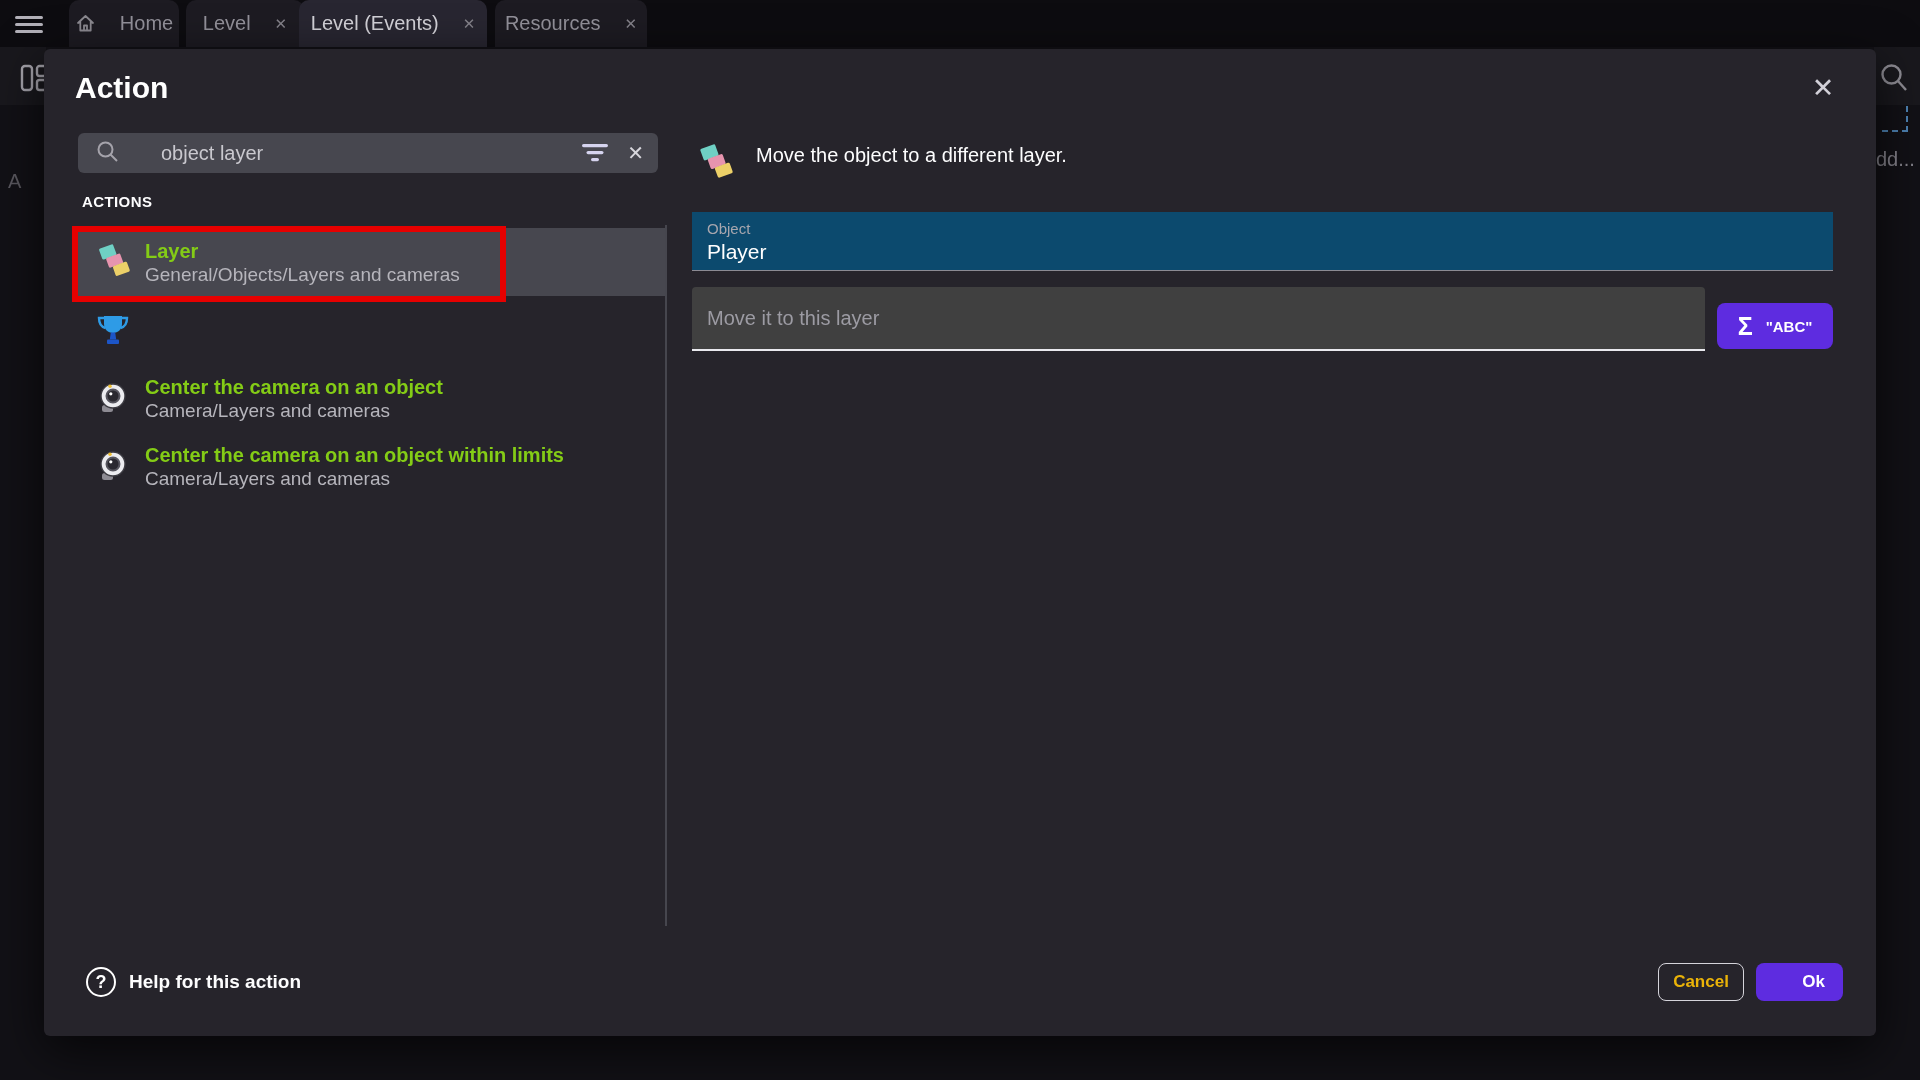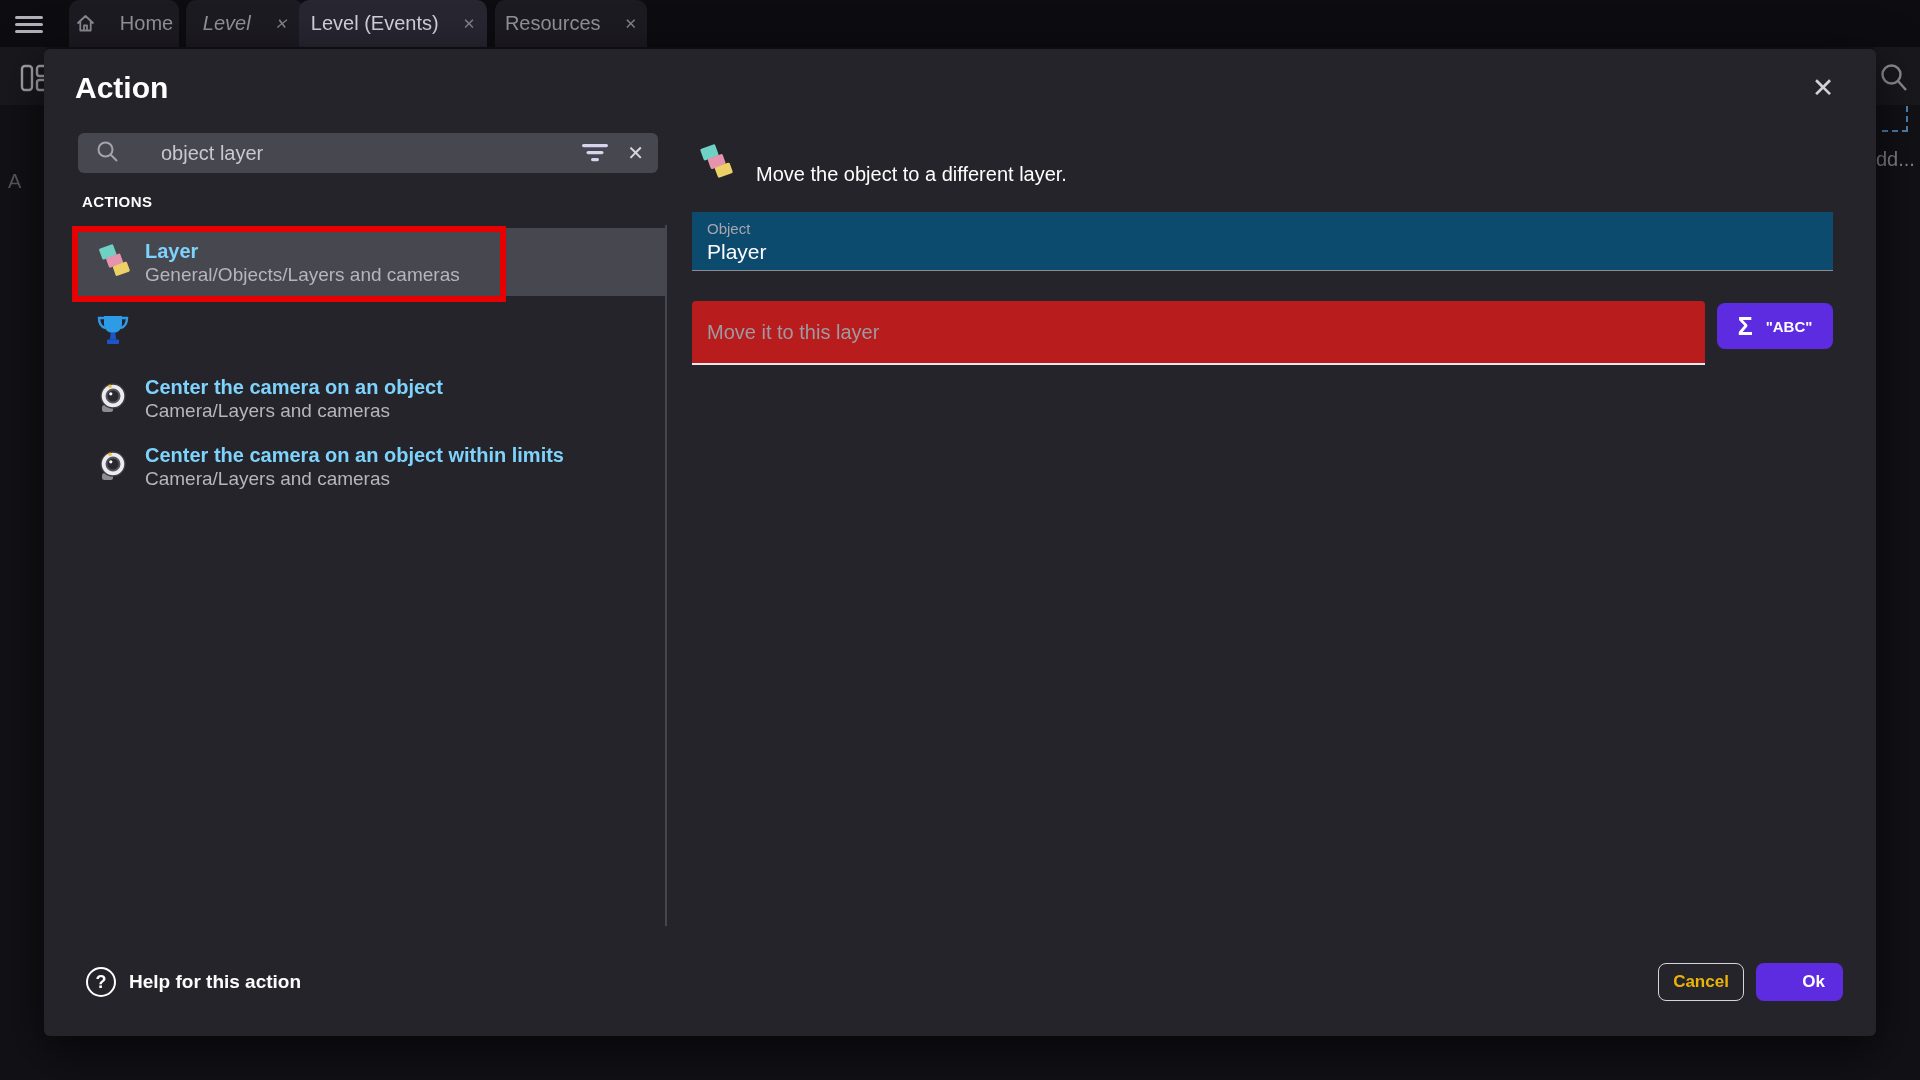--- a/index.html
+++ b/index.html
@@ -11,21 +11,21 @@
   .topbar { position:absolute; left:0; top:0; width:1920px; height:47px; background:#0d0c10; }
   .hamburger { position:absolute; left:15px; top:16px; width:28px; height:17px;
                display:flex; flex-direction:column; justify-content:space-between; cursor:pointer; }
   .hamburger span { height:3px; border-radius:2px; background:#b3b1b9; }
   .tab { position:absolute; top:0; height:47px; background:#1d1b22; border-radius:10px 10px 0 0;
          color:#93919a; display:flex; align-items:center; justify-content:center; gap:24px;
          font-size:20px; cursor:pointer; }
   .tab.active { background:#282631; color:#d3d2d8; }
   .tab .tab-close { font-size:15px; color:#84828a; }
   .tab-home  { left:69px;  width:110px; }
-  .tab-level { left:186px; width:118px;font-style:italic; }
+  .tab-level { left:186px; width:118px; }
   .tab-events{ left:299px; width:188px; }
   .tab-res   { left:495px; width:152px; }
   .home-ic svg { display:block; }
 
   .strip-left  { position:absolute; left:0; top:47px; width:46px; height:58px; background:#19181d; }
   .strip-right { position:absolute; left:1874px; top:47px; width:46px; height:58px; background:#19181d; }
   .icon-panels { position:absolute; left:20px; top:64px; }
   .bg-letter   { position:absolute; left:8px; top:170px; font-size:20px; color:#5a585f; }
   .bg-search   { position:absolute; left:1879px; top:62px; }
   .dash-corner { position:absolute; left:1882px; top:106px; width:26px; height:26px;
@@ -46,38 +46,38 @@
   .filter-ic { cursor:pointer; display:flex; }
   .search-clear { cursor:pointer; font-size:20px; color:#d8d7dd; padding-left:4px; }
 
   .section-label { position:absolute; left:38px; top:144px; font-size:15px; font-weight:bold;
                    letter-spacing:.4px; color:#fdfdfe; }
 
   .action-list { position:absolute; left:33px; top:179px; width:588px; }
   .action-row { height:68px; display:flex; align-items:center; gap:14px; padding-left:18px; cursor:pointer; }
   .action-row.selected { background:#47474f; }
   .row-ic { width:36px; flex:0 0 36px; display:flex; justify-content:center; }
-  .row-title { font-size:20px; font-weight:bold; color:#7dd3fc; line-height:24px; }
+  .row-title { font-size:20px; font-weight:bold; color:#84cc16; line-height:24px; }
   .row-path  { font-size:19px; color:#b6b5bc; line-height:23px; }
 
   .annotation-box { position:absolute; left:28px; top:177px; width:434px; height:76px;
                     border:6px solid #e60000; z-index:6; pointer-events:none; }
 
   .v-divider { position:absolute; left:621px; top:176px; width:2px; height:701px; background:#46464e; }
 
-  .desc-row { position:absolute; left:652px; top:95px; display:flex; align-items:flex-end; gap:22px; }
+  .desc-row { position:absolute; left:652px; top:95px; display:flex; align-items:flex-start; gap:22px; }
   .desc-text { font-size:20px; color:#fdfdfe; }
 
   .object-field { position:absolute; left:648px; top:163px; width:1141px; height:59px;
                   background:#0c4a6e; border-bottom:1px solid #8b8a93; padding:8px 0 0 15px; cursor:text; }
   .object-field .fld-label { font-size:15px; color:#a7a6ae; }
   .object-field .fld-value { font-size:21px; color:#ffffff; margin-top:3px; }
 
-  .layer-field { position:absolute; left:648px; top:252px; width:1013px; height:64px;
-                 background:#b91c1c; border-bottom:2px solid #e9e9ee; border-radius:4px 4px 0 0;
+  .layer-field { position:absolute; left:648px; top:238px; width:1013px; height:64px;
+                 background:#404040; border-bottom:2px solid #e9e9ee; border-radius:4px 4px 0 0;
                  display:flex; align-items:center; padding-left:15px; }
   .layer-field input { width:100%; background:transparent; border:none; outline:none;
                        font-size:20px; color:#e8e7ec; font-family:inherit; }
   .layer-field input::placeholder { color:#9c9ba3; opacity:1; }
 
   .expr-btn { position:absolute; left:1673px; top:254px; width:116px; height:46px;
               background:#5e2ce0; border:none; border-radius:8px; cursor:pointer;
               display:flex; align-items:center; justify-content:center; gap:13px; color:#fff; }
   .expr-sigma { font-size:25px; font-weight:bold; line-height:1; }
   .expr-label { font-size:15px; font-weight:bold; }

